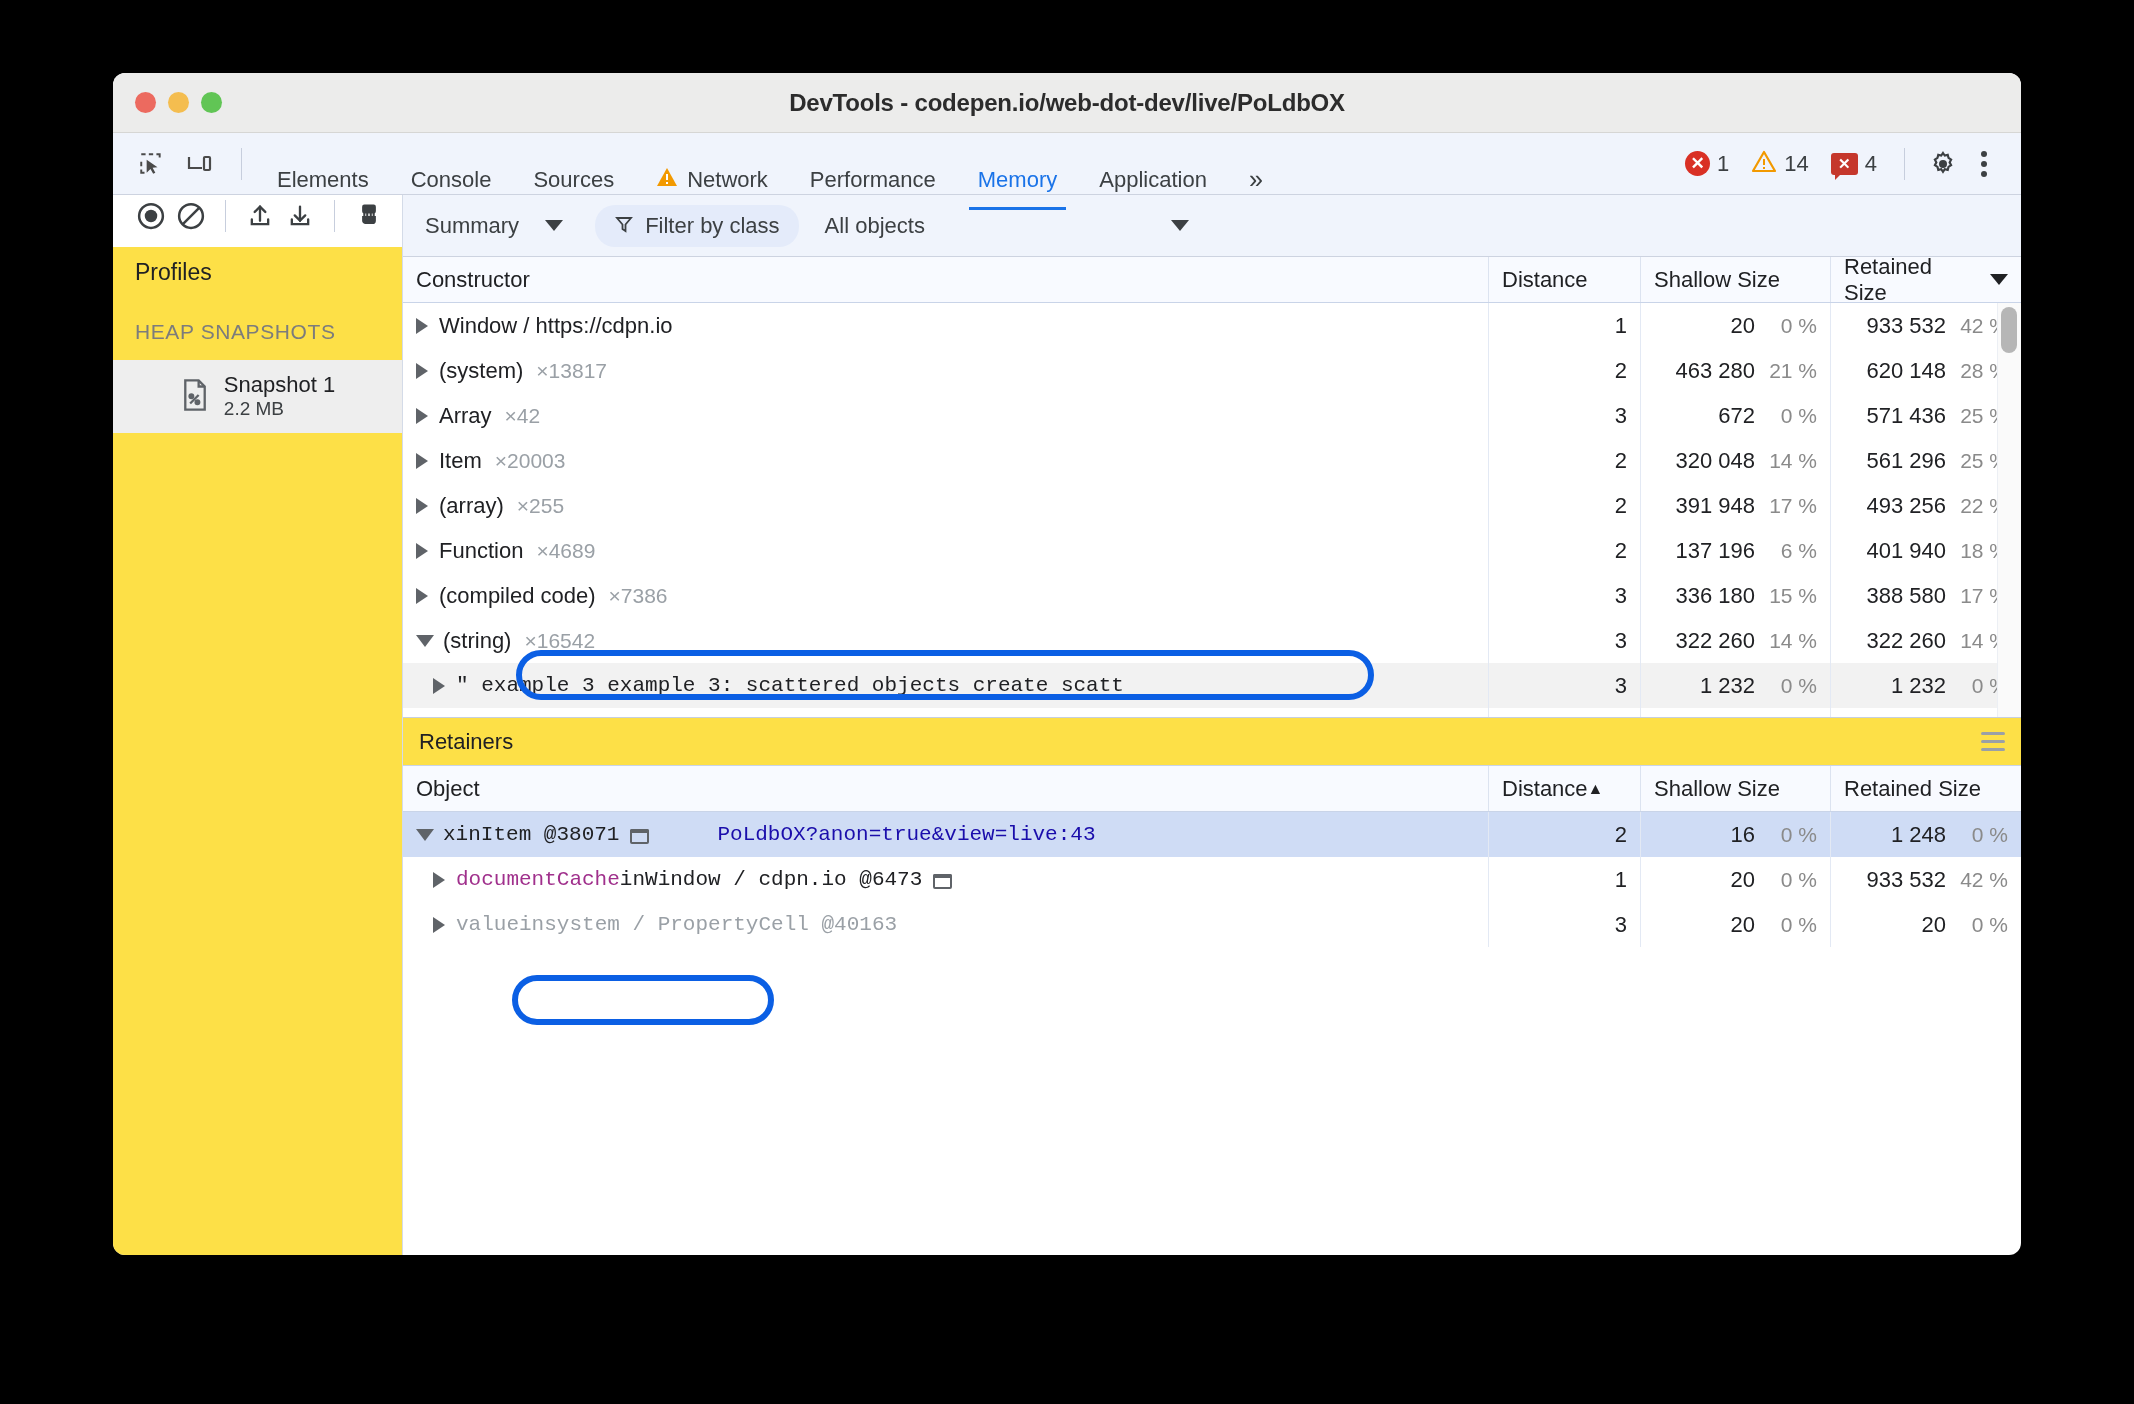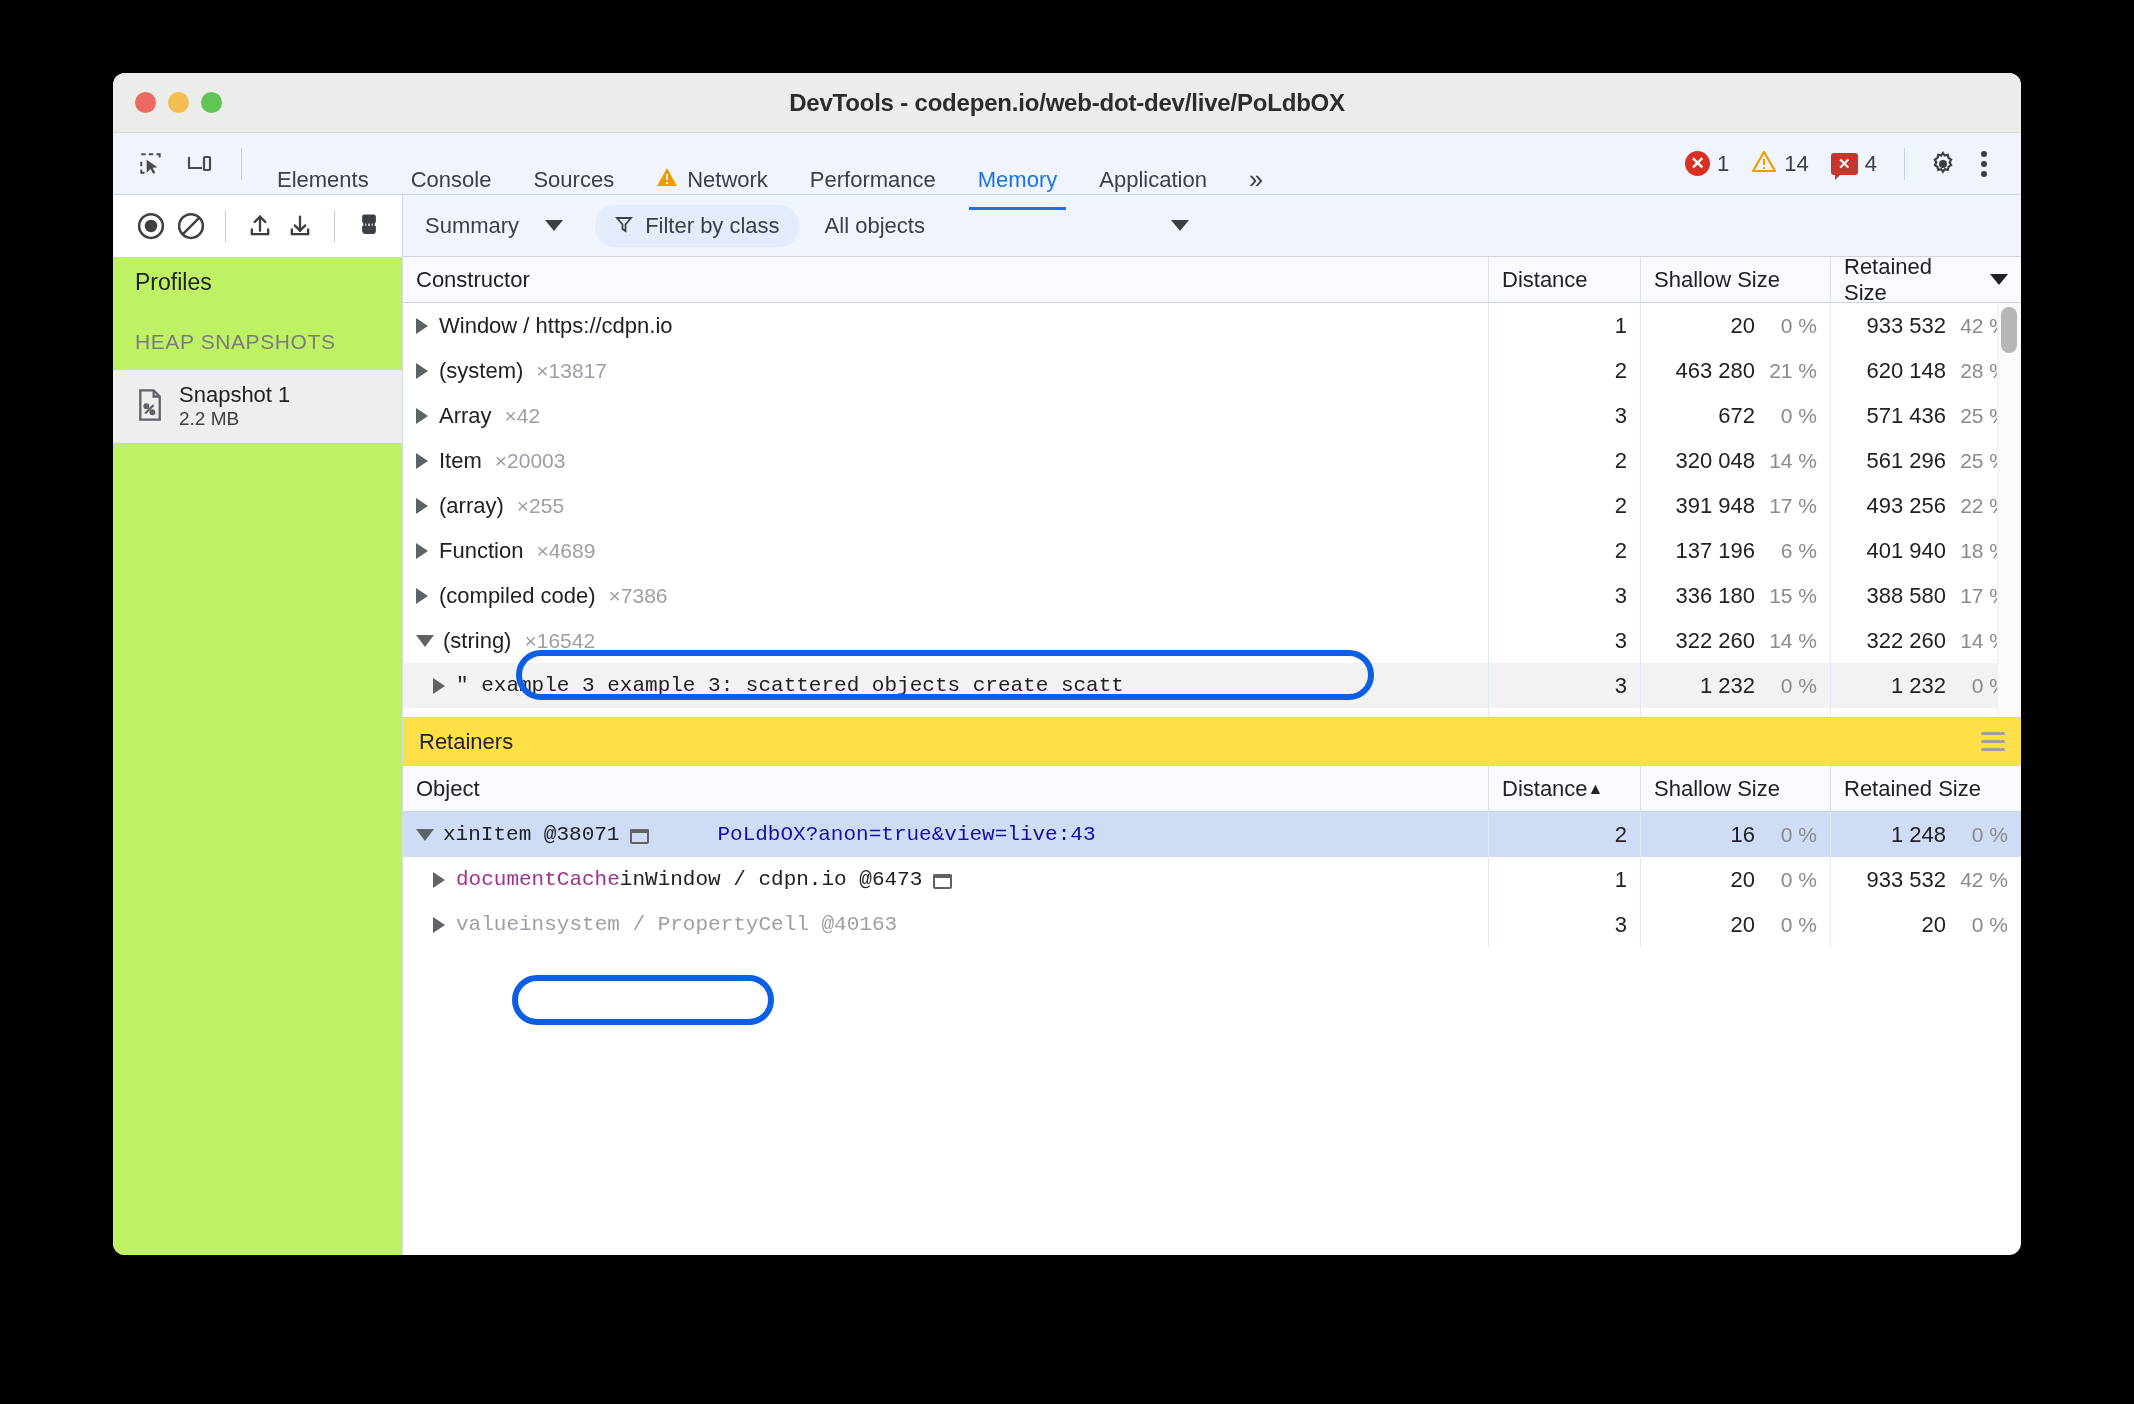--- a/index.html
+++ b/index.html
@@ -91,31 +91,31 @@
     content:""; position:absolute; left:4px; bottom:-5px;
     border-left: 6px solid #c5372c; border-bottom: 6px solid transparent;
   }
   .kebab { display: flex; flex-direction: column; gap: 4px; padding: 0 14px; }
   .kebab i { width: 6px; height: 6px; border-radius: 50%; background: #3c4043; display:block;}
   
   .body { flex: 1 1 auto; display: flex; min-height: 0; }
   .sidebar {
     width: 290px; flex: 0 0 290px;
     border-right: 1px solid #d4dbe8;
-    background: #bef264;
-    padding-top: 22px;
+    background: #fde047;
+    padding-top: 12px;
   }
   .side-title { font-size: 23px; color: #202124; padding: 12px 22px 26px; }
   .side-section {
     font-size: 21px; color: #7c7c7c; letter-spacing: 0.6px;
     padding: 8px 22px 16px;
   }
   .snap-item {
     display: flex; align-items: center; gap: 14px;
-    padding: 12px 22px; background: #eeeeee;
+    padding: 12px 22px; background: #eeeeee; justify-content: center;
   }
   .snap-text .n1 { font-size: 22px; color: #202124; line-height: 1.15; }
   .snap-text .n2 { font-size: 19px; color: #3c4043; line-height: 1.25; }
   .main { flex: 1 1 auto; display: flex; flex-direction: column; min-width: 0; }
   
   .subtool {
     height: 62px; flex: 0 0 auto;
     background: #f0f4fc;
     border-bottom: 1px solid #cdd3e0;
     display: flex; align-items: center; padding-left: 16px;

